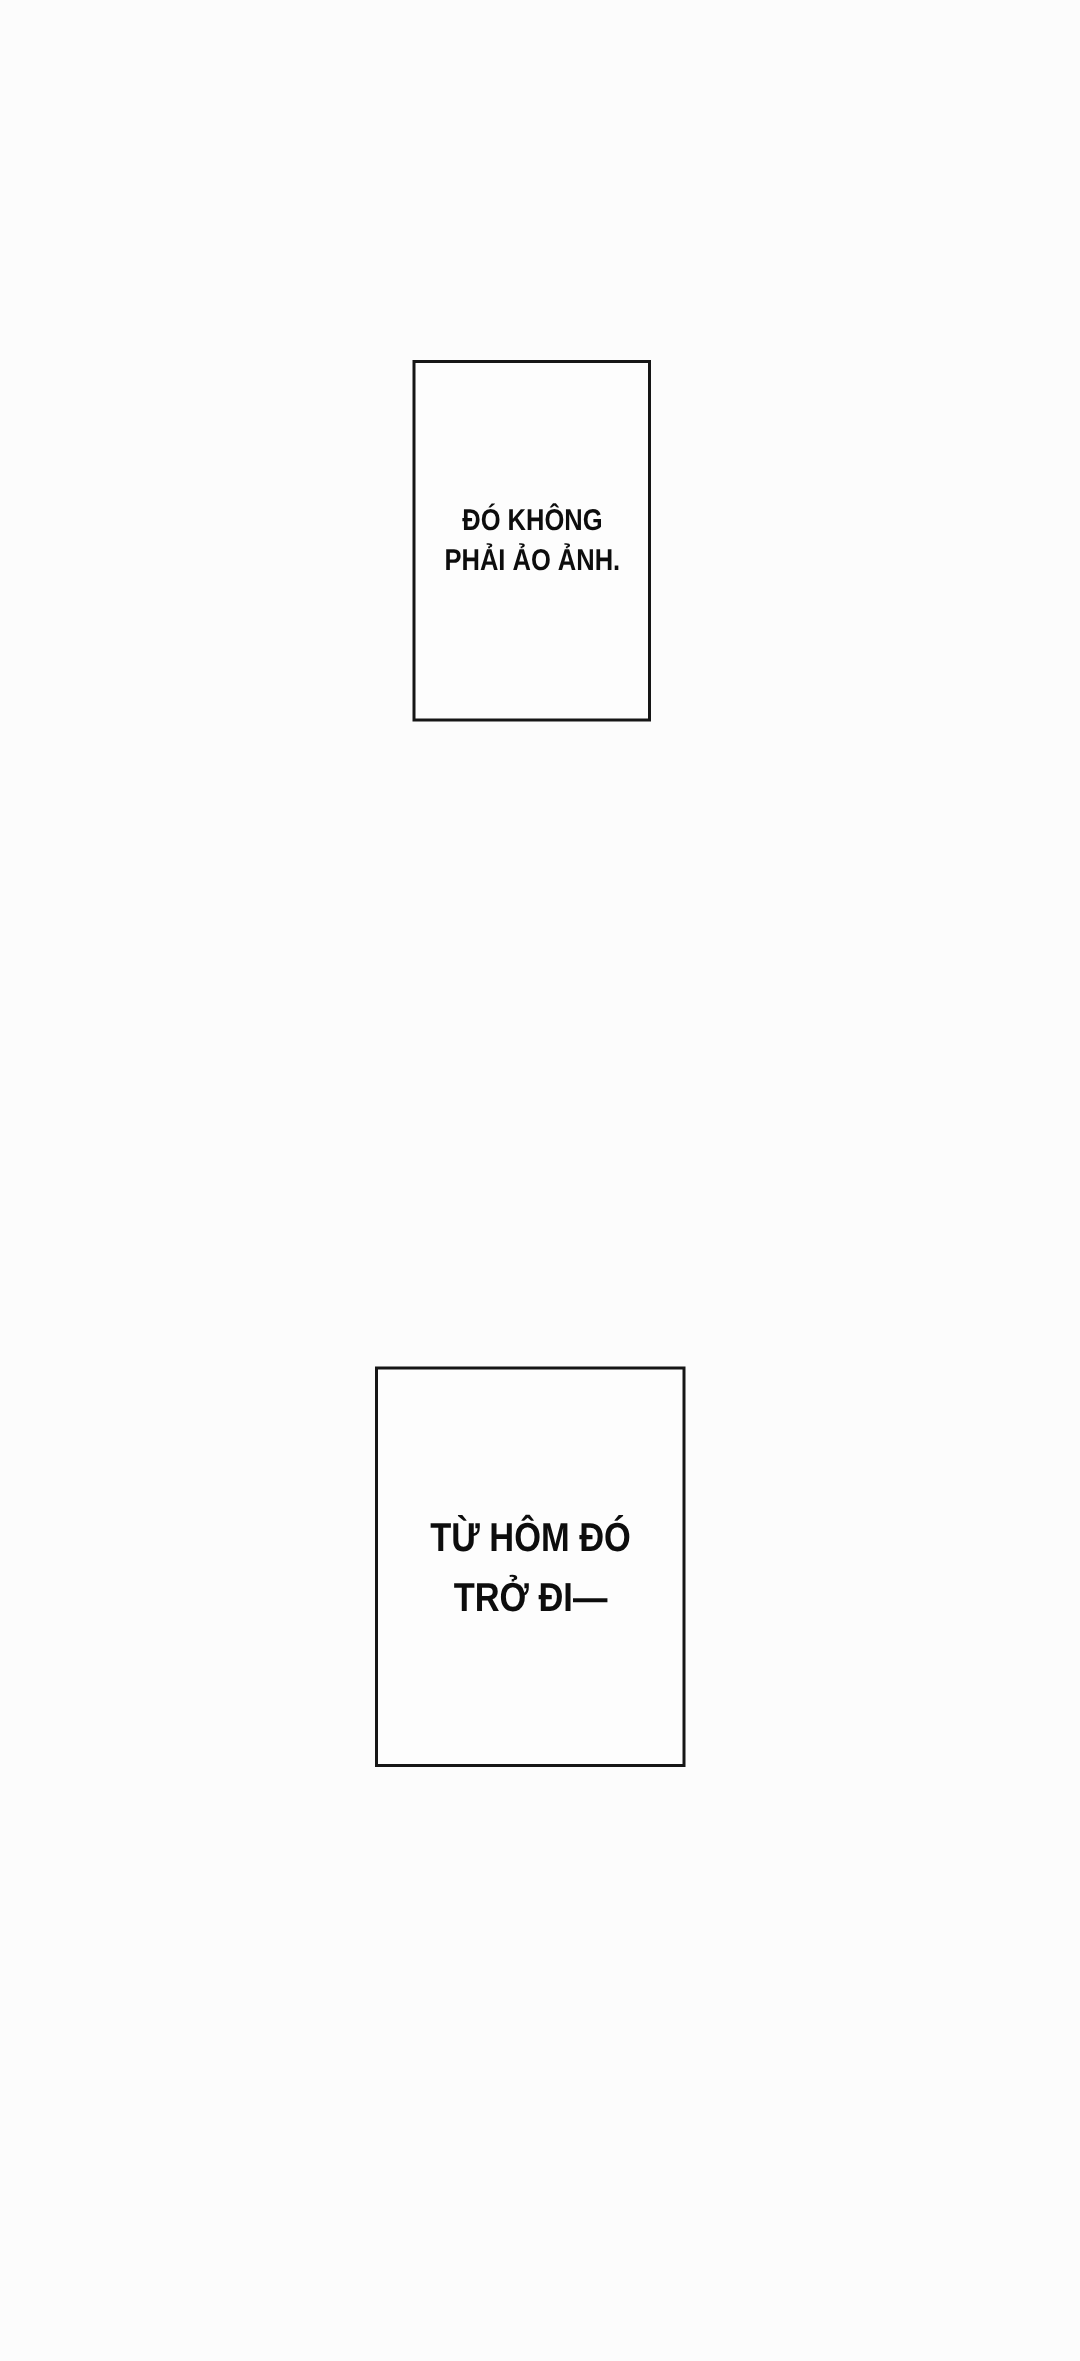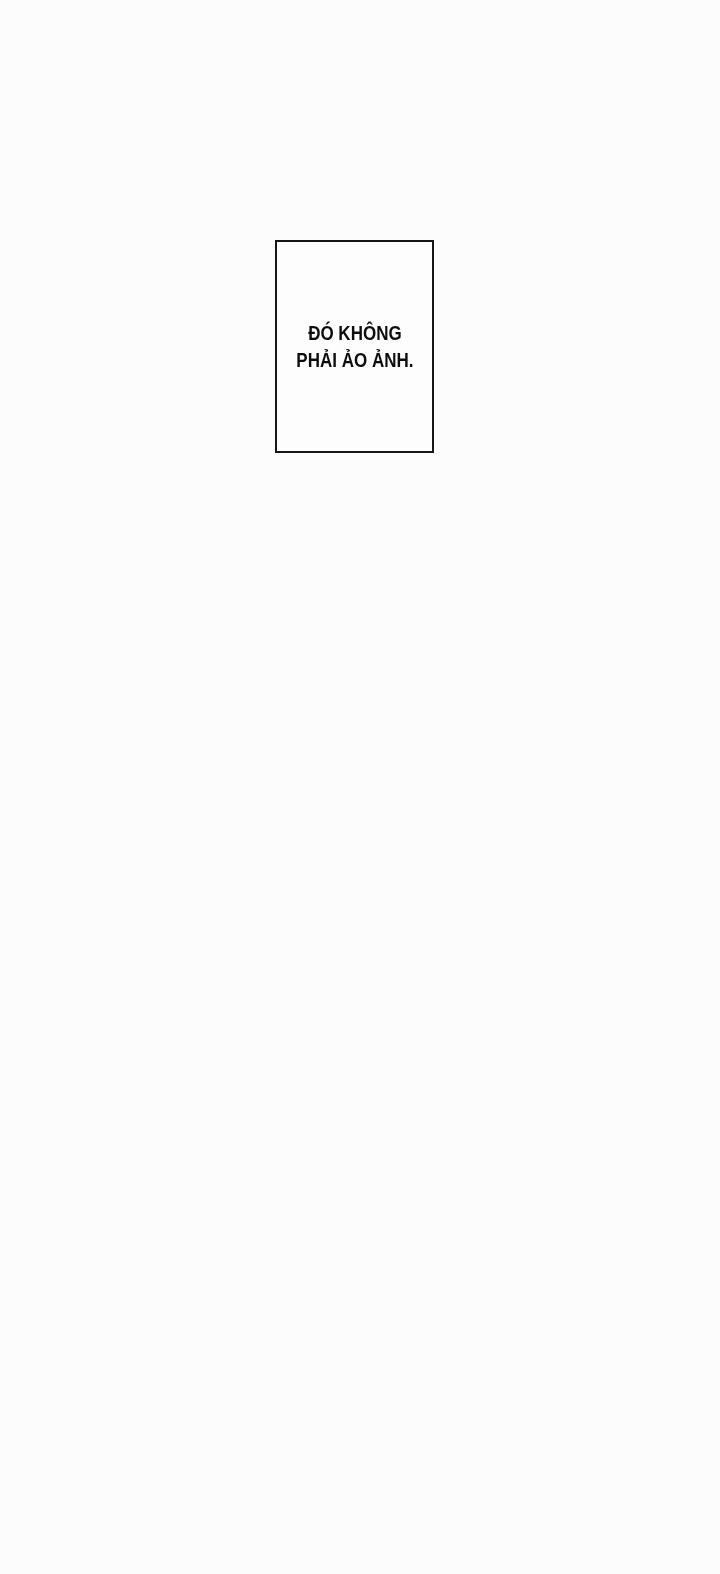--- a/index.html
+++ b/index.html
@@ -28,21 +28,21 @@
     color: #0d0d0d;
     font-weight: 700;
     transform: scaleX(0.85);
     transform-origin: center center;
     white-space: nowrap;
   }
   .caption-1 {
     left: 275px;
     top: 240px;
     width: 159px;
-    height: 213px;
+    height: 241px;
   }
   .caption-1 .caption-text {
     font-size: 20px;
     line-height: 27px;
   }
   .caption-2 {
     left: 250px;
     top: 911px;
     width: 207px;
     height: 267px;
@@ -60,14 +60,20 @@
 
 <div class="page">
 
   <div class="caption-box caption-1">
     <div class="caption-text">
       <span class="caption-line">ĐÓ KHÔNG</span>
       <span class="caption-line">PHẢI ẢO ẢNH.</span>
     </div>
   </div>
 
+  <div class="caption-box caption-2">
+    <div class="caption-text">
+      <span class="caption-line">TỪ HÔM ĐÓ</span>
+      <span class="caption-line">TRỞ ĐI—</span>
+    </div>
+  </div>
 
 </div>
 
 </body></html>

